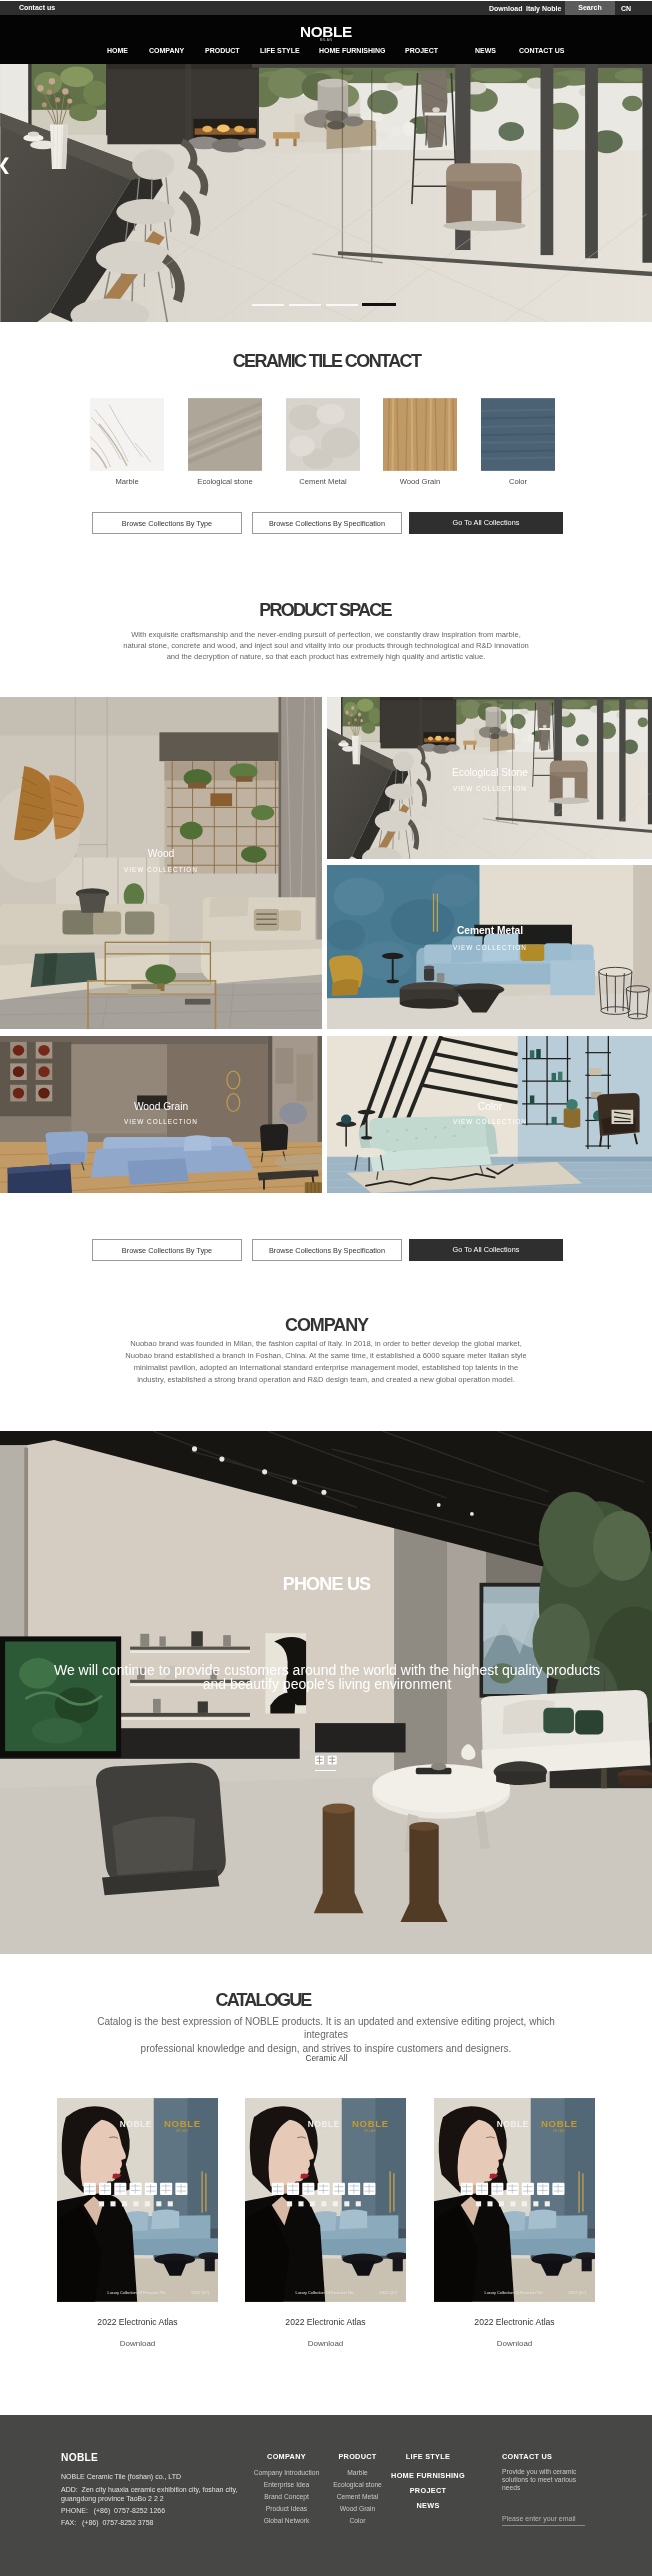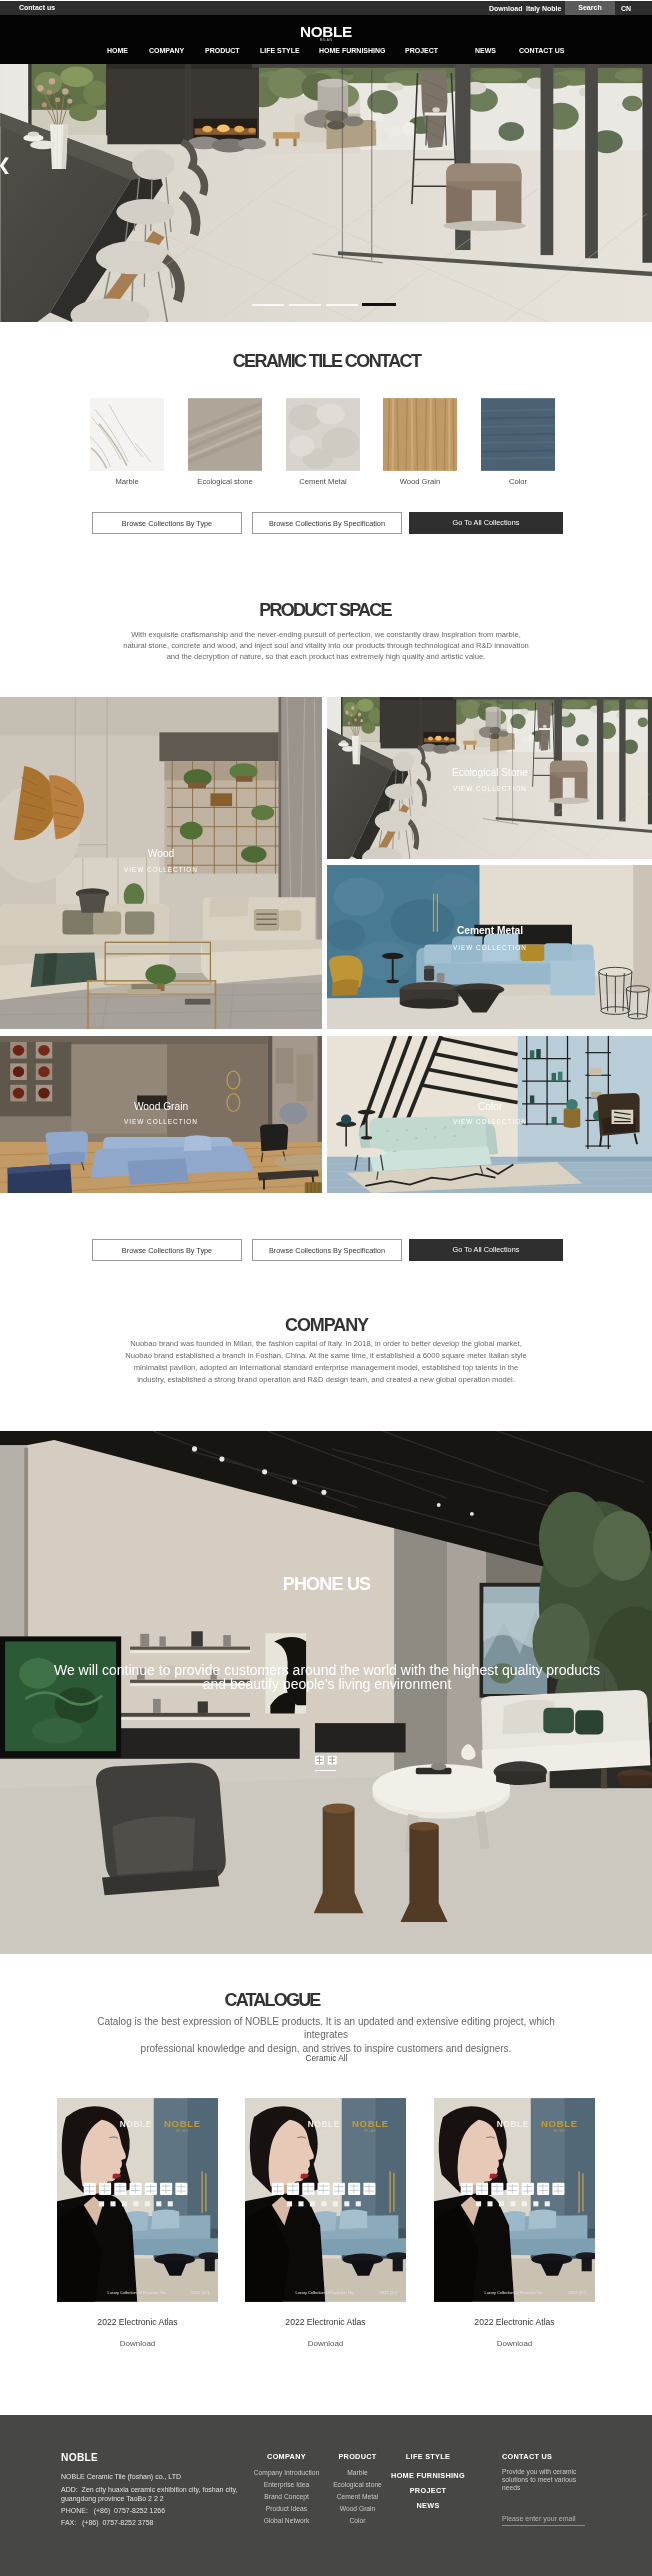--- a/index.html
+++ b/index.html
@@ -1039,21 +1039,21 @@
       <line x1="7" y1="2" x2="7" y2="14"></line>
       <line x1="2" y1="10" x2="12" y2="10"></line>
       <line x1="22" y1="5" x2="32" y2="5"></line>
       <line x1="27" y1="2" x2="27" y2="14"></line>
       <line x1="22" y1="10" x2="32" y2="10"></line>
     </g>
   </svg>
 
 <div class="abs" style="left:315px;top:1770px;width:21px;height:1.3px;background:#fff"></div>
 
-<div class="abs ctr" style="left:9px;top:1990px;width:526px;font-size:18px;font-weight:bold;color:#333;letter-spacing:-1.8px">CATALOGUE</div>
+<div class="abs ctr" style="left:0;top:1990px;width:526px;font-size:18px;font-weight:bold;color:#333;letter-spacing:-1.8px">CATALOGUE</div>
 
 <div class="abs ctr" style="left:87px;top:2015px;width:478px;font-size:10px;color:#666;line-height:13.4px">Catalog is the best expression of NOBLE products. It is an updated and extensive editing project, which integrates<br>professional knowledge and design, and strives to inspire customers and designers.</div>
 
 <div class="abs ctr" style="left:0;top:2053px;width:653px;font-size:8.3px;color:#444">Ceramic All</div>
 
 <svg class="abs" style="left:57px;top:2098px" width="161" height="204" viewBox="0 0 253 320">
 <g id="coverScene">
 
 <rect x="0" y="0" width="253" height="320" fill="#d3cdc2"></rect>
 <rect x="0" y="0" width="160" height="320" fill="#dcd7cd"></rect>

